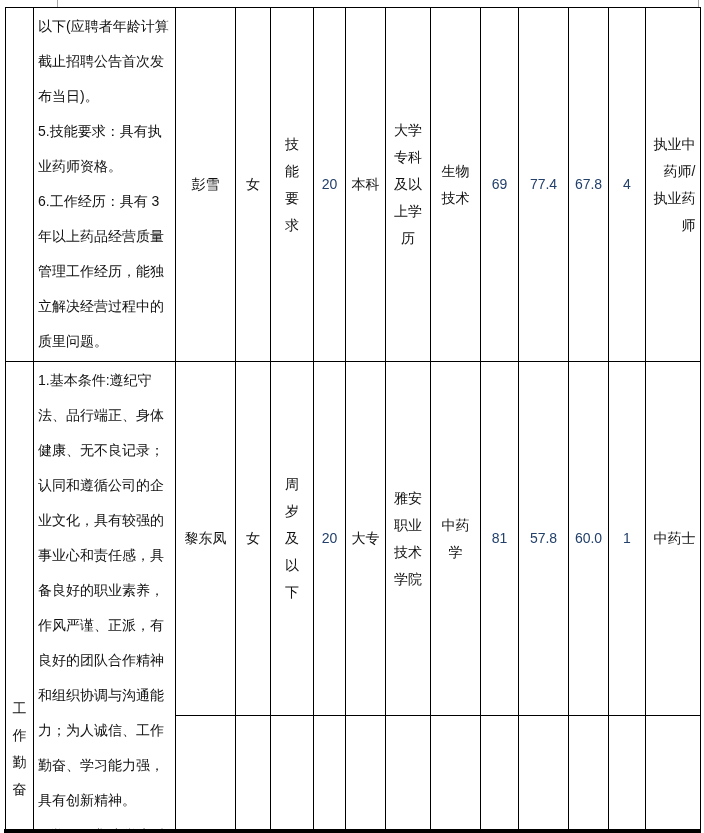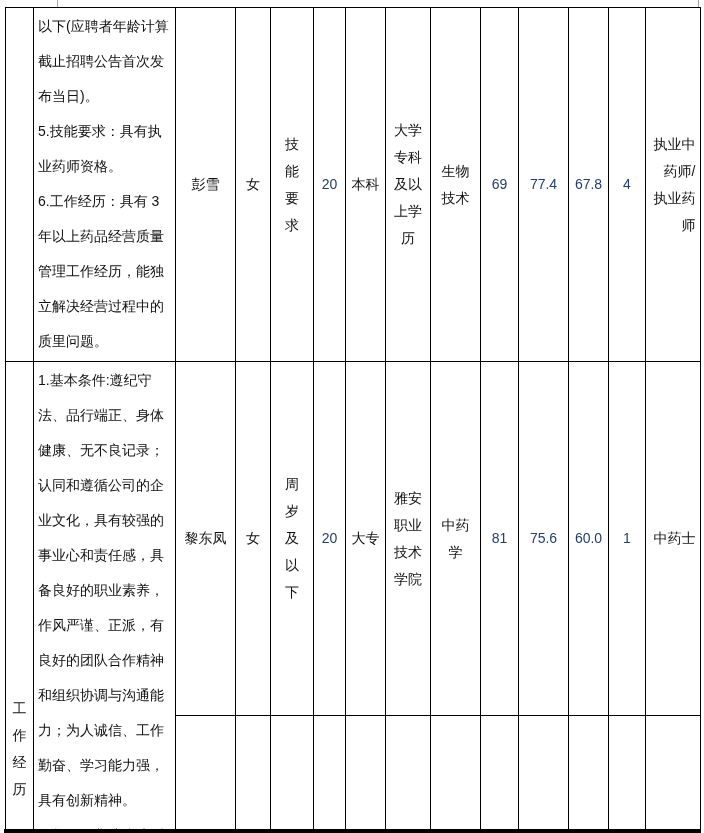--- a/index.html
+++ b/index.html
@@ -124,21 +124,21 @@
       <td class="num">77.4</td>
       <td class="num">67.8</td>
       <td class="num">4</td>
       <td>
         <div class="wrap w44">执业中药师/执业药师</div>
       </td>
     </tr>
 
     <tr class="r2">
       <td rowspan="2">
-        <div class="wrap w16">工作经历</div>
+        <div class="wrap w16">工作勤奋</div>
       </td>
       <td rowspan="2" class="req">
         <div class="reqtext">1.基本条件:遵纪守法、品行端正、身体健康、无不良记录；认同和遵循公司的企业文化，具有较强的事业心和责任感，具备良好的职业素养，作风严谨、正派，有良好的团队合作精神和组织协调与沟通能力；为人诚信、工作勤奋、学习能力强，具有创新精神。
 2.学历要求:大学专科及以上学历。
 3.专业要求:中药学专业或具有中药学初级及以上专业技术职称证。
 4.年龄要求:45 周岁及以下(应聘者年龄计算截止招聘公告首次发</div>
       </td>
       <td>黎东凤</td>
       <td>女</td>
       <td>
@@ -146,21 +146,21 @@
       </td>
       <td class="num">20</td>
       <td>大专</td>
       <td>
         <div class="wrap w30">雅安职业技术学院</div>
       </td>
       <td>
         <div class="wrap w30">中药学</div>
       </td>
       <td class="num">81</td>
-      <td class="num">75.6</td>
+      <td class="num">57.8</td>
       <td class="num">60.0</td>
       <td class="num">1</td>
       <td>
         <div class="wrap w44">中药士</div>
       </td>
     </tr>
 
     <tr class="r3">
       <td>邹晓玲</td>
       <td>女</td>

